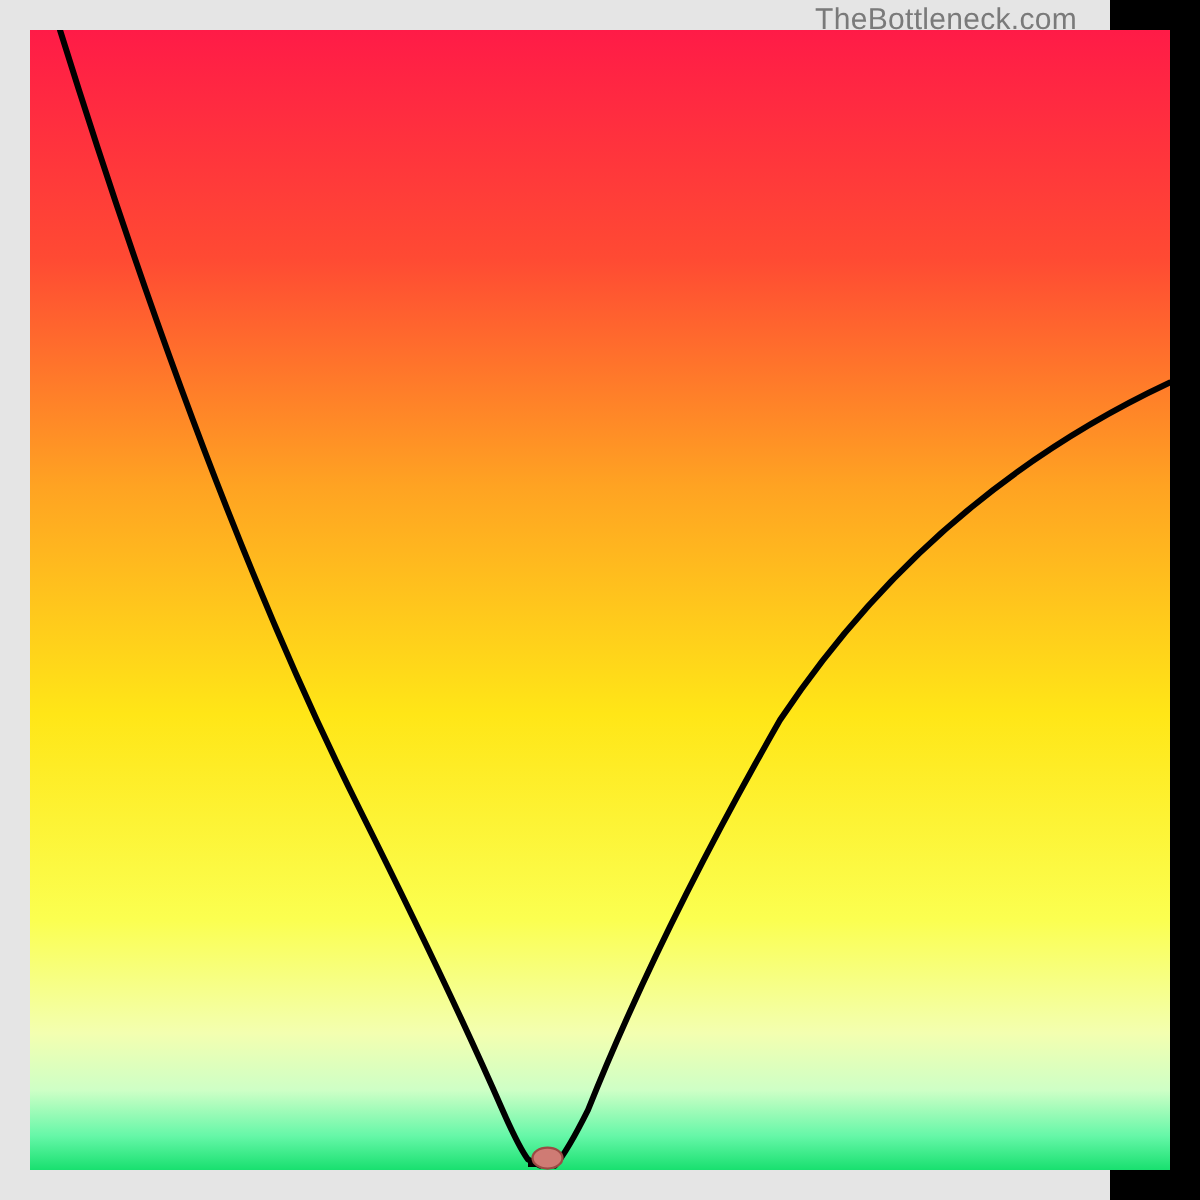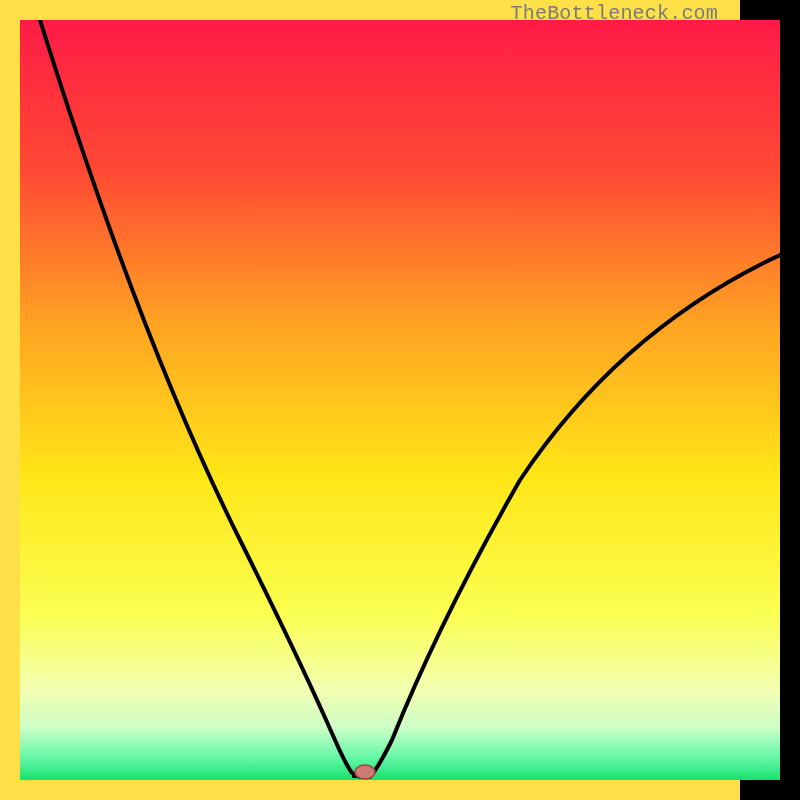--- a/index.html
+++ b/index.html
@@ -8,22 +8,21 @@
     width: 800px;
     height: 800px;
     overflow: hidden;
     background: #000;
     font-family: Arial, Helvetica, sans-serif;
   }
   .outer {
     position: relative;
     width: 740px;
     height: 800px;
-    background: #fde047;
-    font-family: Liberation Mono, monospace;
+    background: #e5e5e5;
   }
   .plot-area {
     position: absolute;
     left: 20px;
     top: 20px;
     width: 760px;
     height: 760px;
     overflow: hidden;
   }
   .bg-gradient {

